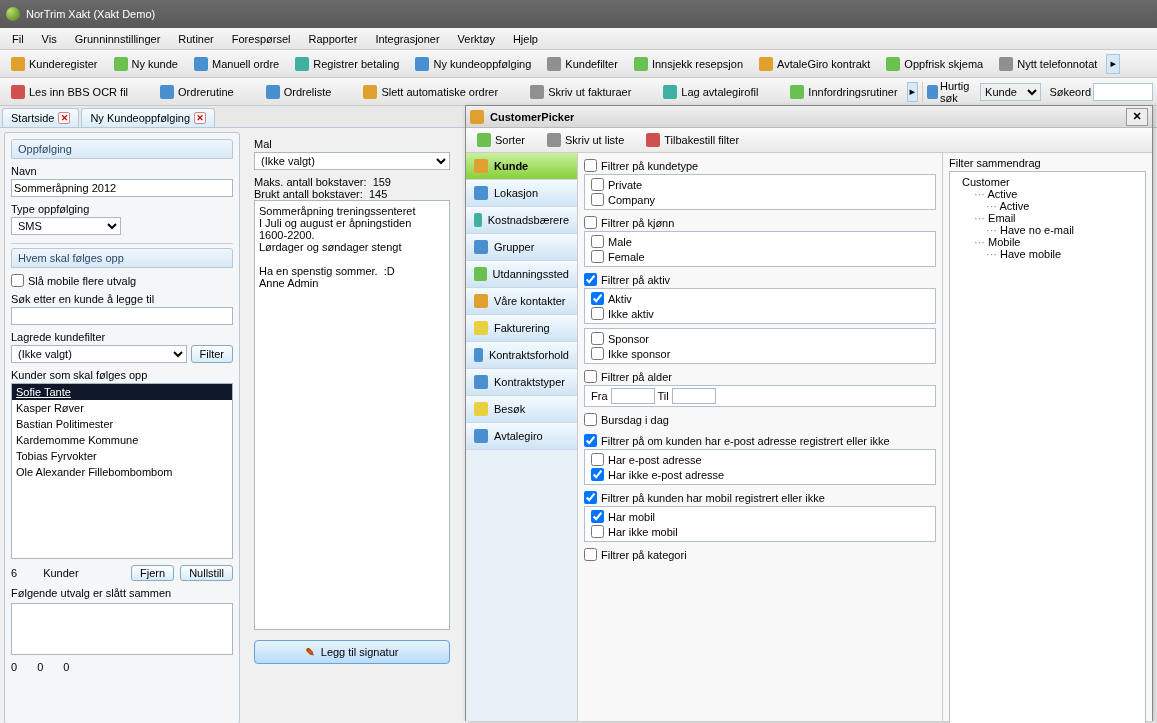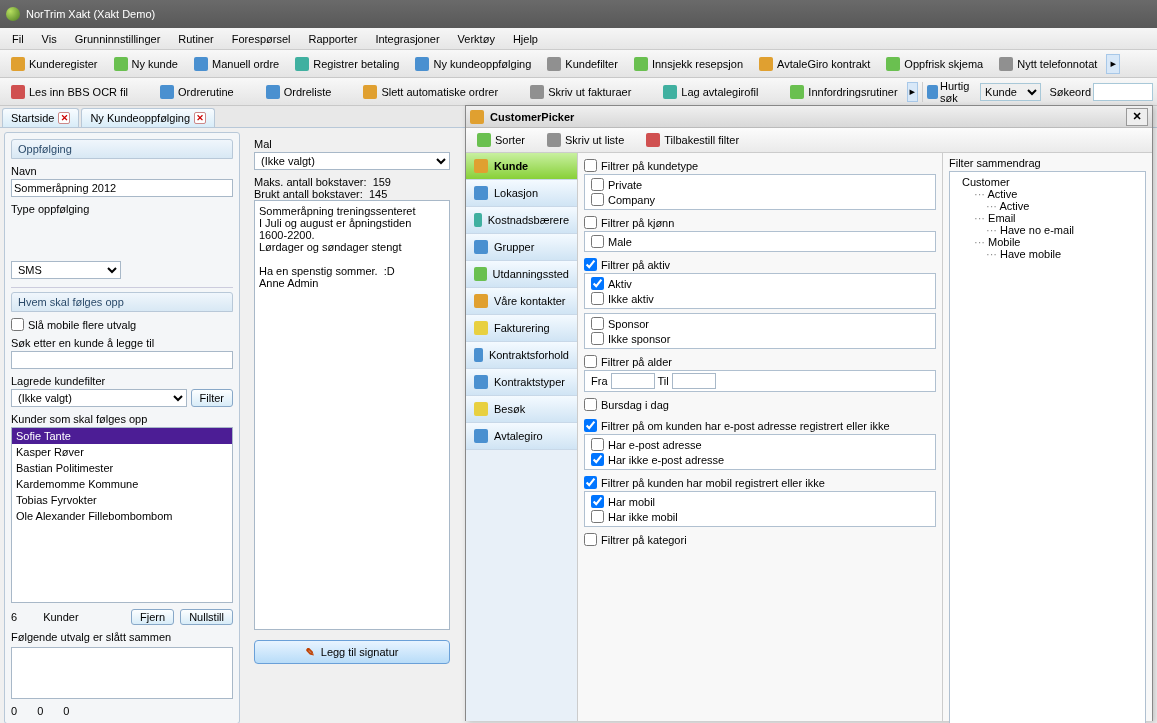--- a/index.html
+++ b/index.html
@@ -29,21 +29,21 @@
 
 .workarea { position: relative; height: calc(100% - 122px); background: #f0f0f0; }
 .left-pane { position: absolute; left: 4px; top: 4px; width: 236px; height: 592px; background: #f4f6f8; border: 1px solid #b8c8d8; border-radius: 3px; padding: 6px; }
 .mid-pane  { position: absolute; left: 254px; top: 4px; width: 196px; height: 592px; }
 .panel-header { background: linear-gradient(#f0f6fc,#d8e8f4); border: 1px solid #b8c8d8; border-radius: 3px 3px 0 0; padding: 3px 6px; font-weight: normal; color: #2a4a6a; }
 .field-label { margin-top: 6px; margin-bottom: 2px; display: block; }
 .left-pane input[type=text], .left-pane select, .mid-pane select { width: 100%; border: 1px solid #a8b8c8; height: 18px; padding: 0 2px; background: #fff; }
 .subpanel { margin-top: 8px; border-top: 1px solid #ccd; padding-top: 4px; }
 .listbox { border: 1px solid #a8b8c8; background: #fff; height: 176px; overflow: auto; }
 .listbox .row { padding: 2px 4px; }
-.listbox .row.selected { background: #4c1d95; color: #fff; }
+.listbox .row.selected { background: #0f172a; color: #fff; text-decoration: underline; }
 .btn { border: 1px solid #88a8c8; background: linear-gradient(#fcfeff,#d8ecf8); border-radius: 3px; padding: 1px 8px; cursor: default; }
 .bottom-counters { display: flex; gap: 20px; margin-top: 6px; }
 .emptybox { border: 1px solid #a8b8c8; background: #fff; height: 52px; margin-top: 4px; }
 
 
 .big-btn { width: 100%; height: 24px; border: 1px solid #6aa0d8; border-radius: 4px; background: linear-gradient(#e8f4ff,#b8dcf8); display: flex; align-items: center; justify-content: center; gap: 6px; cursor: default; }
 .textarea { width: 100%; height: 430px; border: 1px solid #a8b8c8; background: #fff; padding: 4px; font-size: 11px; white-space: pre-wrap; resize: none; }
 .sign-btn { margin-top: 8px; }
 
 
@@ -191,21 +191,21 @@
     </div>
   </div>
 
 <div class="workarea">
 
   <div class="left-pane">
     <div class="panel-header">Oppfølging</div>
     <span class="field-label">Navn</span>
     <input type="text" value="Sommeråpning 2012" style="">
     <span class="field-label">Type oppfølging</span>
-    <select style="width:110px;margin-top:44px;"><option>SMS</option></select>
+    <select style="width:110px;"><option>SMS</option></select>
 
     <div class="subpanel">
       <div class="panel-header">Hvem skal følges opp</div>
       <label style="display:flex;align-items:center;gap:4px;margin-top:6px;">
         <input type="checkbox" style="">
         <span>Slå mobile flere utvalg</span>
       </label>
       <span class="field-label">Søk etter en kunde å legge til</span>
       <input type="text" style="">
       <span class="field-label">Lagrede kundefilter</span>
@@ -346,20 +346,24 @@
         <div class="fgroup">
           <div class="fhead">
             <input type="checkbox" style=""> 
             <span>Filtrer på kjønn</span>
           </div>
           <div class="fbox">
             <label>
               <input type="checkbox" style=""> 
               <span>Male</span>
             </label>
+            <label>
+              <input type="checkbox" style=""> 
+              <span>Female</span>
+            </label>
           </div>
         </div>
         <div class="fgroup">
           <div class="fhead">
             <input type="checkbox" checked="" style=""> 
             <span>Filtrer på aktiv</span>
           </div>
           <div class="fbox">
             <label>
               <input type="checkbox" checked="" style=""> 

